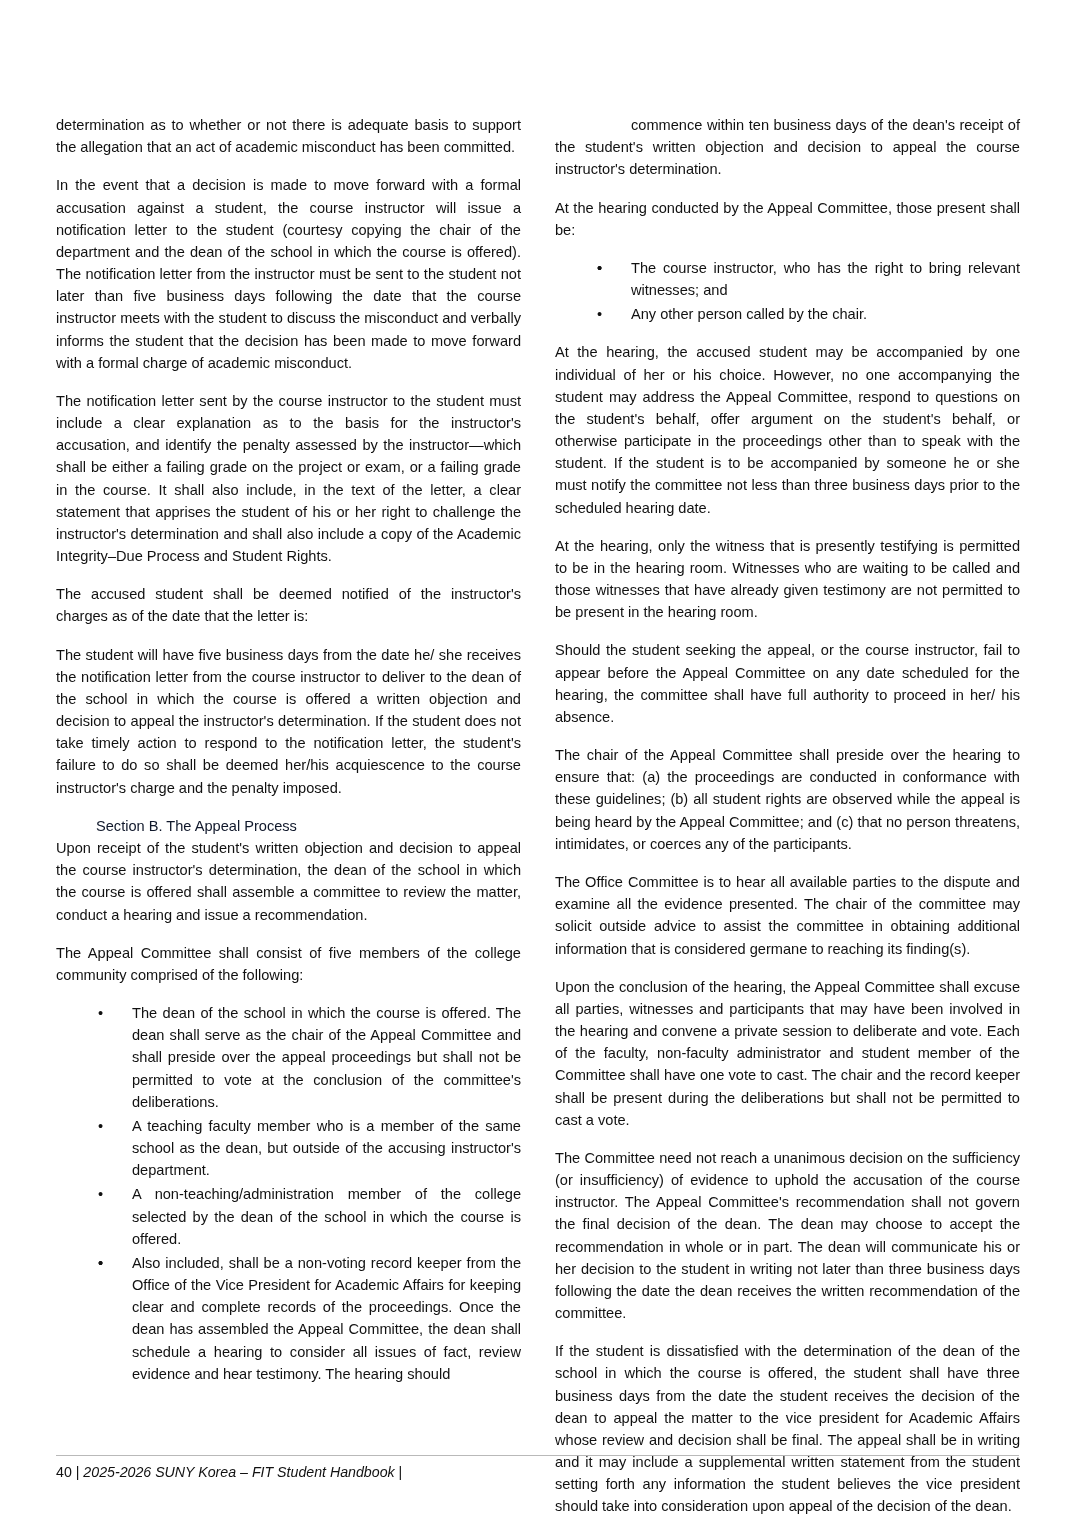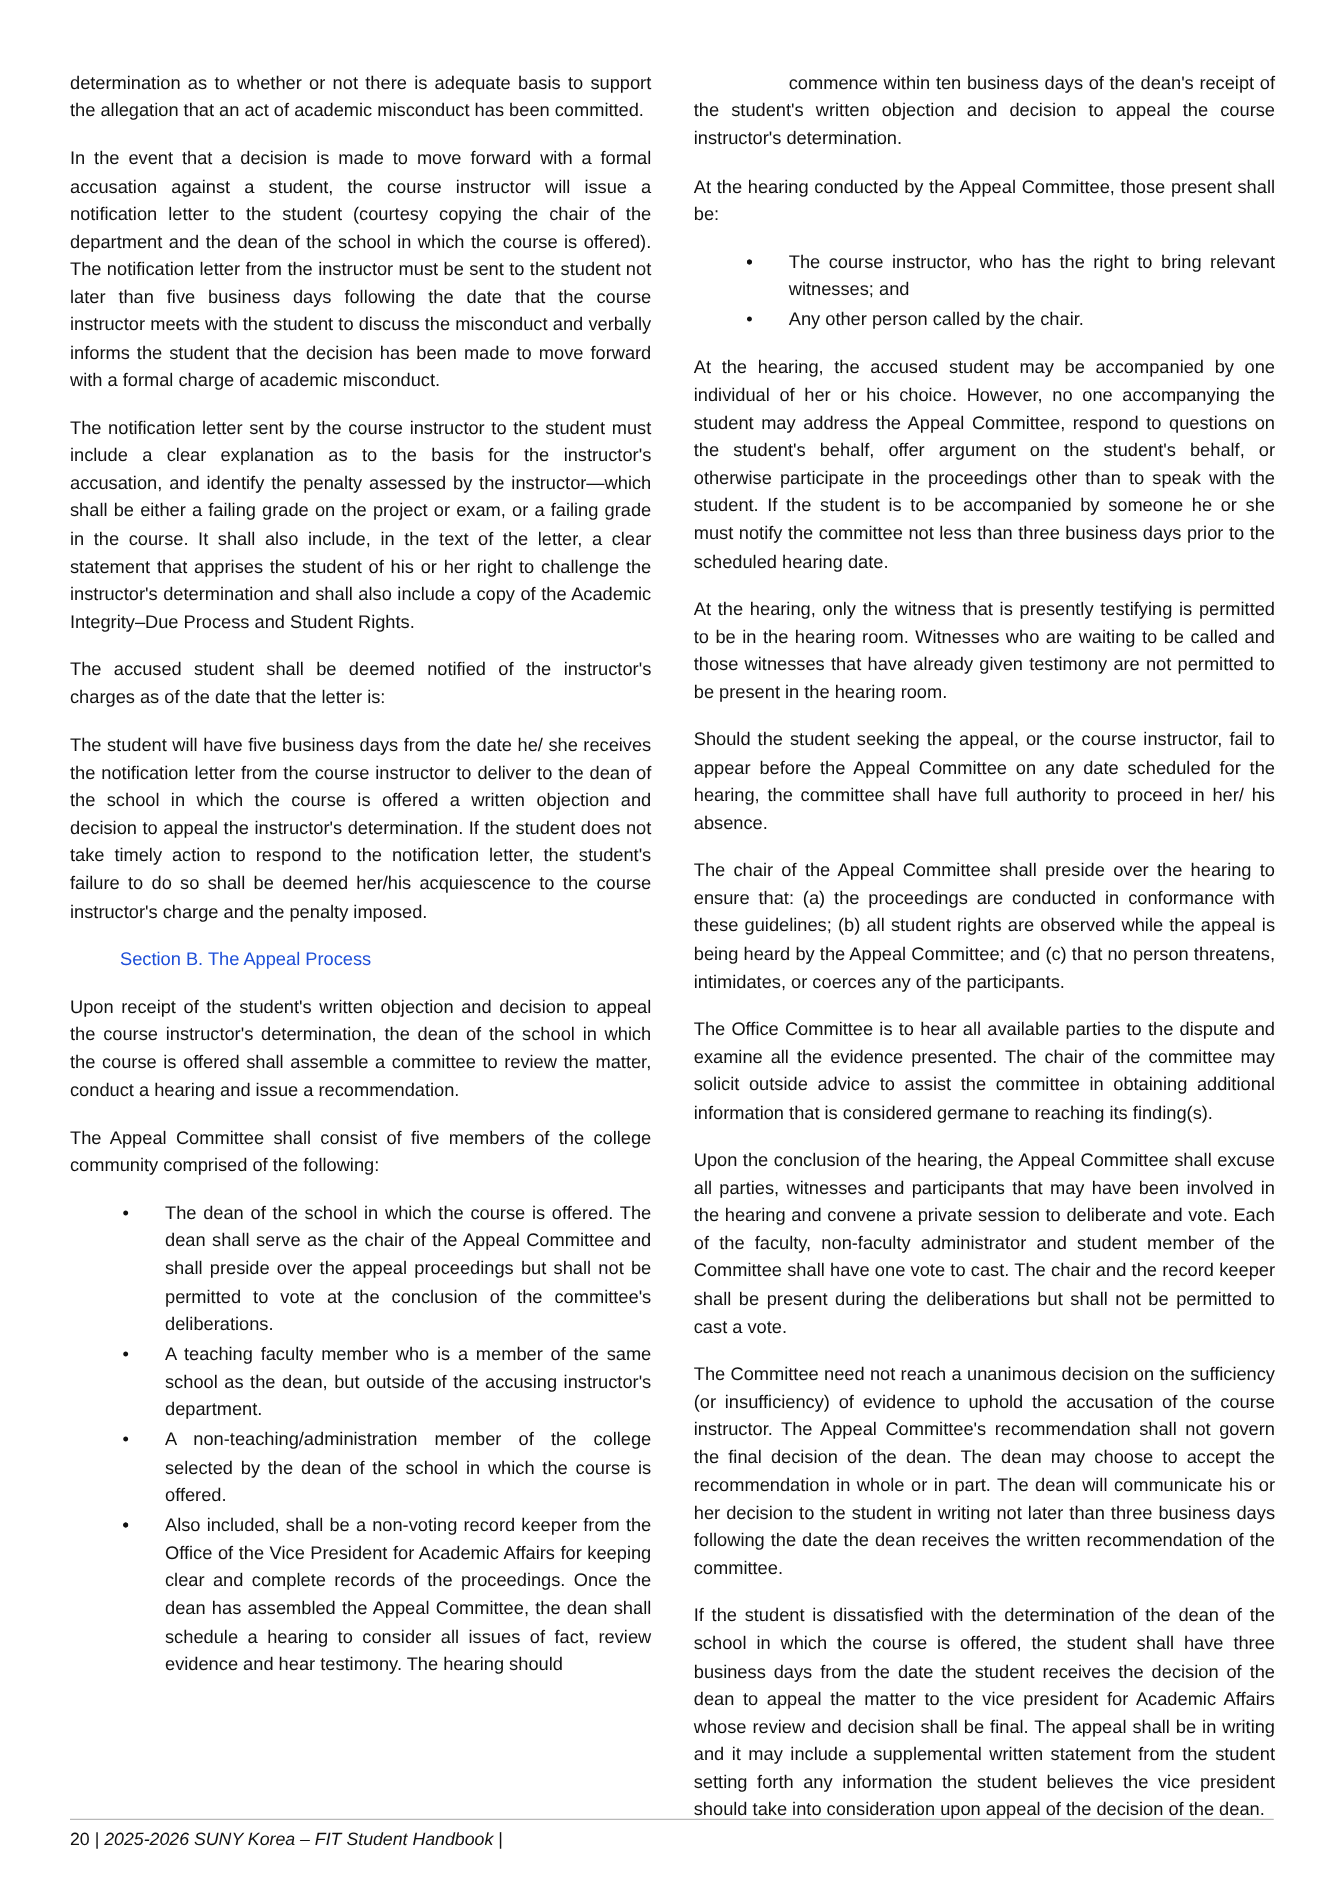--- a/index.html
+++ b/index.html
@@ -10,21 +10,21 @@
   body {
     font-family: "Liberation Sans", sans-serif;
     color: #000000;
   }
   .page {
     position: relative;
     width: 1075px;
     height: 1518px;
     background: #ffffff;
     box-sizing: border-box;
-    padding: 56px 56px 0 56px;
+    padding: 114px 56px 0 56px;
     overflow: hidden;
   }
   .columns {
     display: flex;
     flex-direction: row;
     gap: 34px;
     height: 1340px;
   }
   .col {
     width: 465px;
@@ -32,25 +32,25 @@
   }
   p {
     margin: 0 0 16px 0;
     font-size: 14.6px;
     line-height: 1.52;
     text-align: justify;
     text-justify: inter-word;
     color: #111111;
   }
   .section-head {
-    margin: 0 0 16px 0;
+    margin: 0 0 0 0;
     font-size: 14.6px;
     line-height: 1.52;
     text-indent: 40px;
-    color: #1d4ed8;
+    color: #0f172a;
   }
   ul.bullets {
     list-style: none;
     margin: 0 0 16px 0;
     padding: 0;
   }
   ul.bullets li {
     position: relative;
     padding-left: 76px;
     margin-bottom: 2px;
@@ -150,16 +150,16 @@
       <p>The chair of the Appeal Committee shall preside over the hearing to ensure that: (a) the proceedings are conducted in conformance with these guidelines; (b) all student rights are observed while the appeal is being heard by the Appeal Committee; and (c) that no person threatens, intimidates, or coerces any of the participants.</p>
       <p>The Office Committee is to hear all available parties to the dispute and examine all the evidence presented. The chair of the committee may solicit outside advice to assist the committee in obtaining additional information that is considered germane to reaching its finding(s).</p>
       <p>Upon the conclusion of the hearing, the Appeal Committee shall excuse all parties, witnesses and participants that may have been involved in the hearing and convene a private session to deliberate and vote. Each of the faculty, non-faculty administrator and student member of the Committee shall have one vote to cast. The chair and the record keeper shall be present during the deliberations but shall not be permitted to cast a vote.</p>
       <p>The Committee need not reach a unanimous decision on the sufficiency (or insufficiency) of evidence to uphold the accusation of the course instructor. The Appeal Committee's recommendation shall not govern the final decision of the dean. The dean may choose to accept the recommendation in whole or in part. The dean will communicate his or her decision to the student in writing not later than three business days following the date the dean receives the written recommendation of the committee.</p>
       <p>If the student is dissatisfied with the determination of the dean of the school in which the course is offered, the student shall have three business days from the date the student receives the decision of the dean to appeal the matter to the vice president for Academic Affairs whose review and decision shall be final. The appeal shall be in writing and it may include a supplemental written statement from the student setting forth any information the student believes the vice president should take into consideration upon appeal of the decision of the dean.</p>
     </div>
 
   </div>
 
   <div class="footer">
-    <span class="pagenum">20</span><span class="footer-line pagenum"> | </span><span class="footer-line">2025-2026 SUNY Korea – FIT Student Handbook</span><span class="footer-line pagenum"> | </span>
+    <span class="pagenum">40</span><span class="footer-line pagenum"> | </span><span class="footer-line">2025-2026 SUNY Korea – FIT Student Handbook</span><span class="footer-line pagenum"> | </span>
   </div>
 
 </div>
 
 </body></html>

